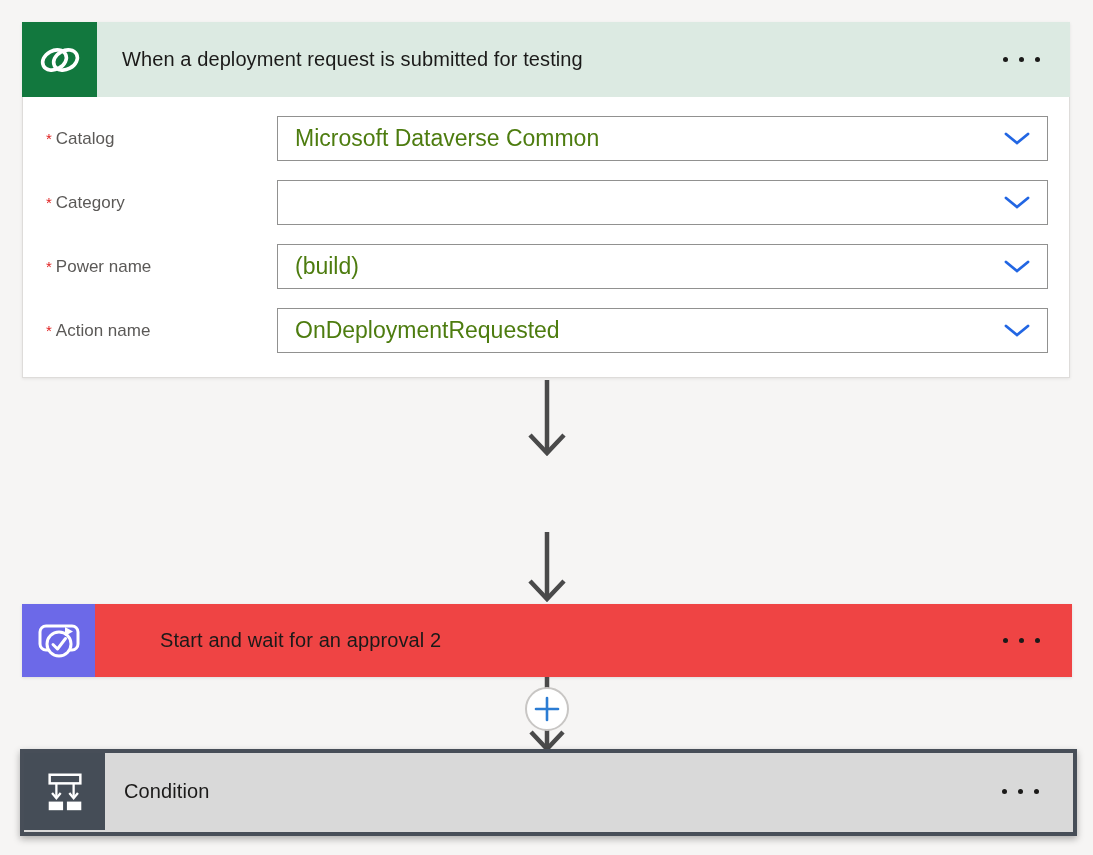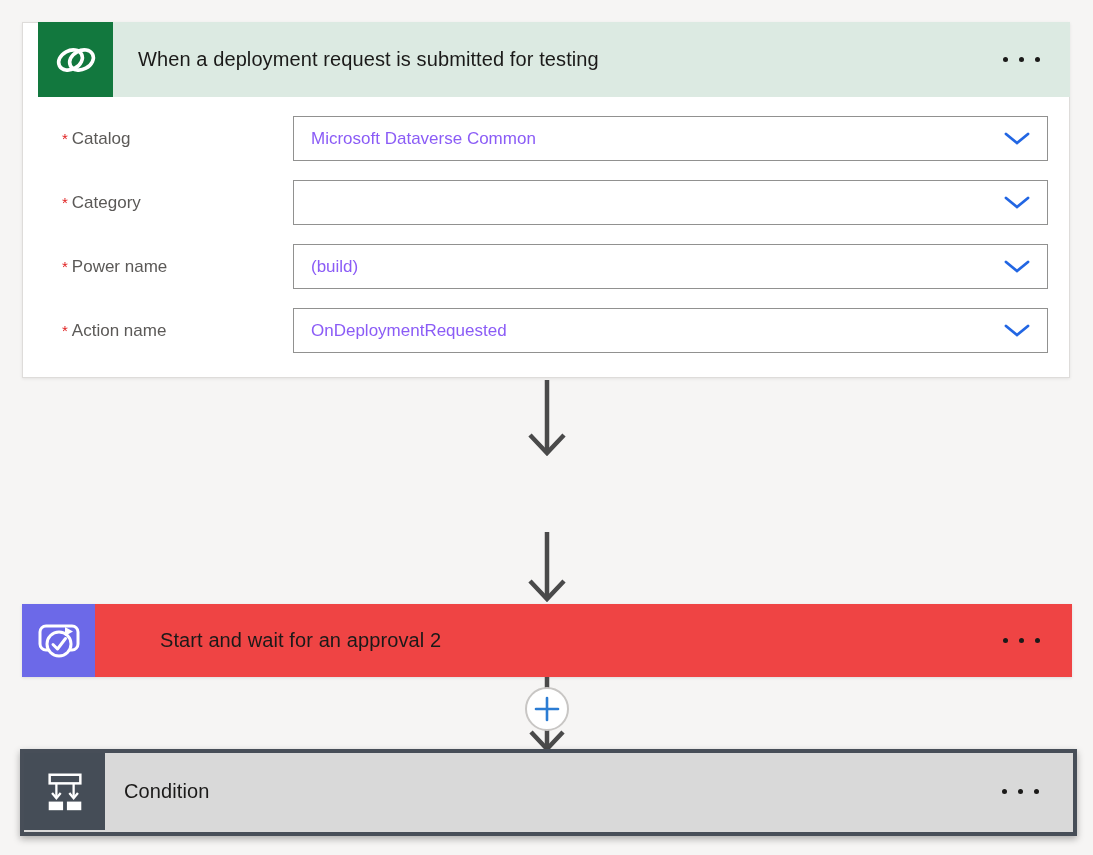--- a/index.html
+++ b/index.html
@@ -20,35 +20,35 @@
   .card-title { font-size:20px; font-weight:400; color:#1B1A19; letter-spacing:.1px; }
   .menu-btn {
     margin-left:auto; background:transparent; border:none; cursor:pointer;
     display:flex; align-items:center; gap:11px; padding:8px;
   }
   .menu-btn .dot { width:5px; height:5px; border-radius:50%; background:#1B1A19; display:block; }
 
   
   .trigger-card {
     left:22px; top:22px; width:1048px; height:356px;
-    border:1px solid #DEDCDA; box-shadow:0 1px 3px rgba(0,0,0,.08);padding-left:16px;
+    border:1px solid #DEDCDA; box-shadow:0 1px 3px rgba(0,0,0,.08);
   }
   .trigger-header { height:75px; background:#DCEAE2; margin:-1px -1px 0 -1px; }
   .trigger-header .icon-tile { width:75px; height:75px; background:#12783E; }
   .trigger-header .card-title { margin-left:25px; }
   .trigger-header .menu-btn { margin-right:22px; }
   .card-body { padding-top:19px; }
   .field-row { display:flex; align-items:center; height:45px; margin:0 21px 19px 23px; }
   .field-label { width:231px; font-size:17px; color:#5B5957; display:flex; align-items:flex-start; }
   .req { color:#E02020; margin-right:4px; font-size:15px; line-height:20px; }
   .dropdown {
     flex:1; height:45px; border:1px solid #919190; background:#fff;
     display:flex; align-items:center; padding:0 16px 0 17px; cursor:pointer;
   }
-  .dropdown-value { font-size:17px; color:#8b5cf6; }
+  .dropdown-value { font-size:23px; color:#4d7c0f; }
   .dropdown .chevron { margin-left:auto; display:flex; }
 
   
   .connector { position:absolute; left:523px; width:48px; }
   .connector svg { display:block; }
   .plus-badge { cursor:pointer; }
 
   
   .action-card { left:22px; width:1050px; height:73px; box-shadow:0 1px 3px rgba(0,0,0,.1); }
   .action-card .card-header { height:73px; }

